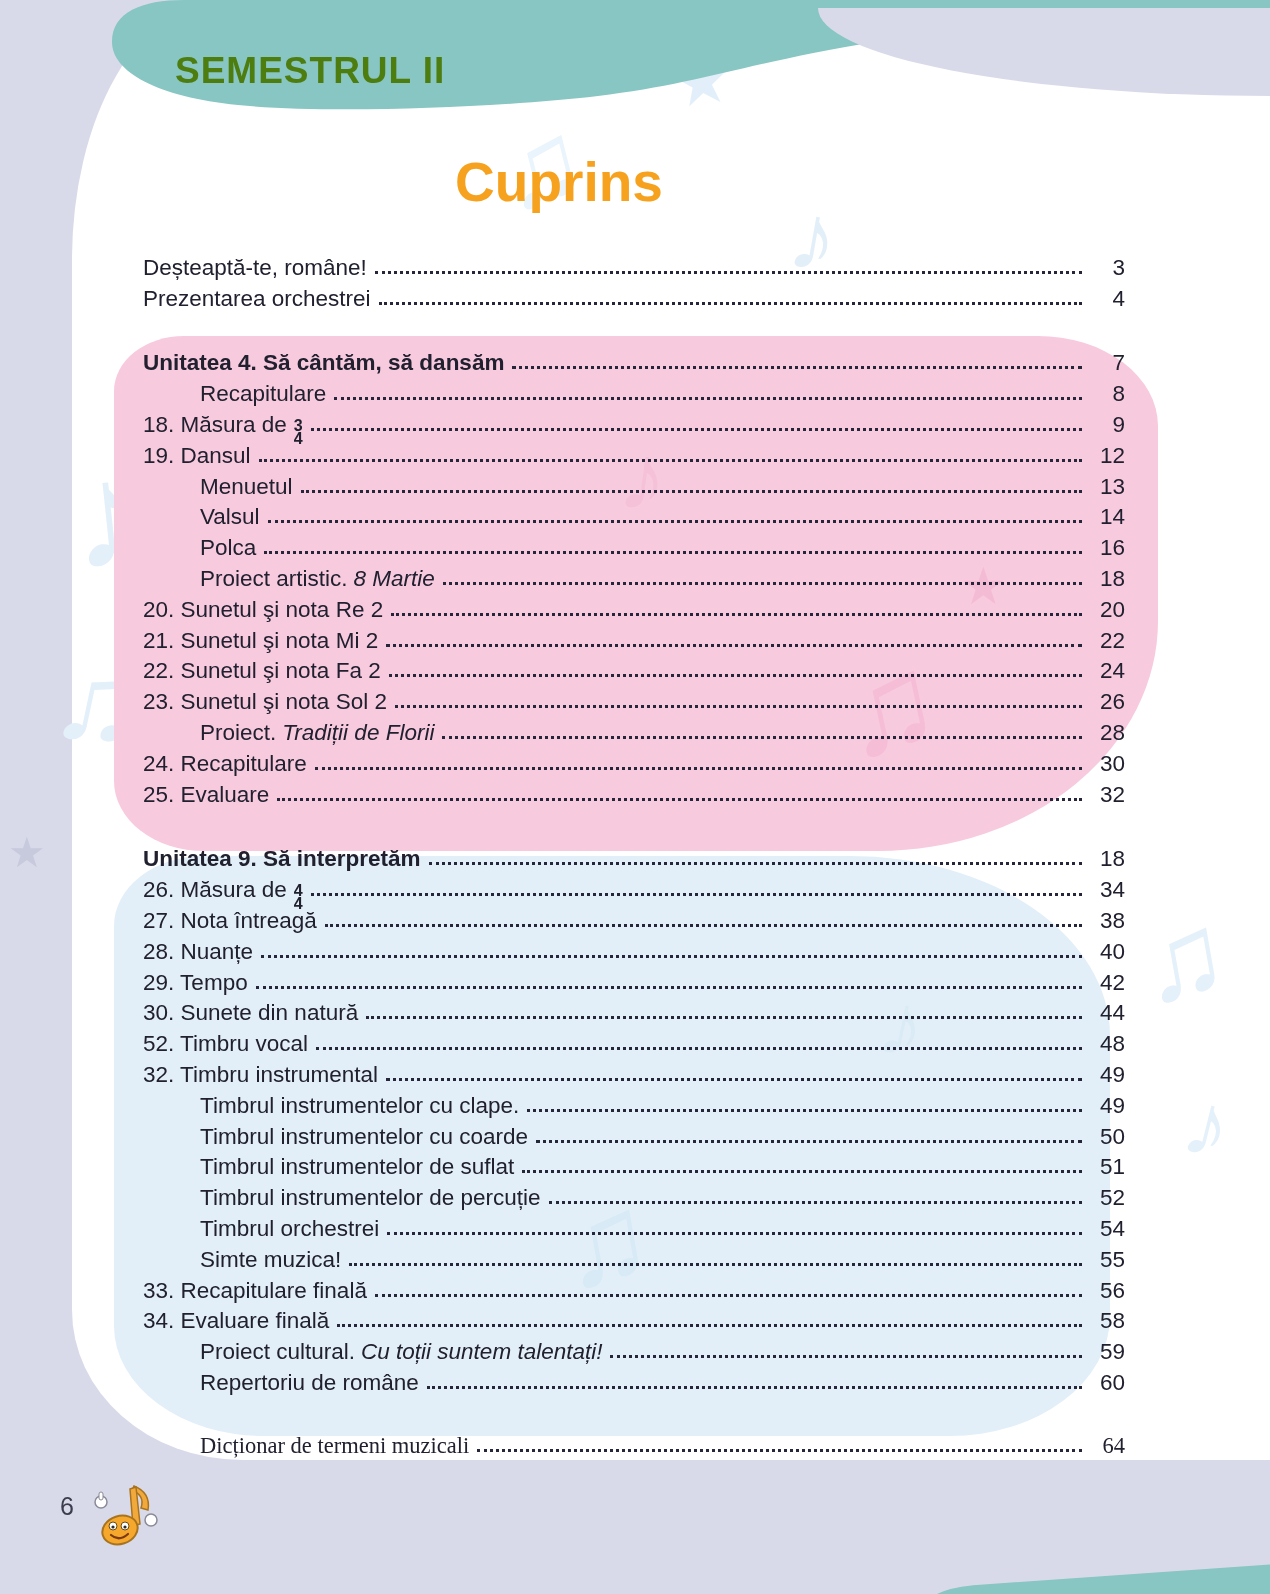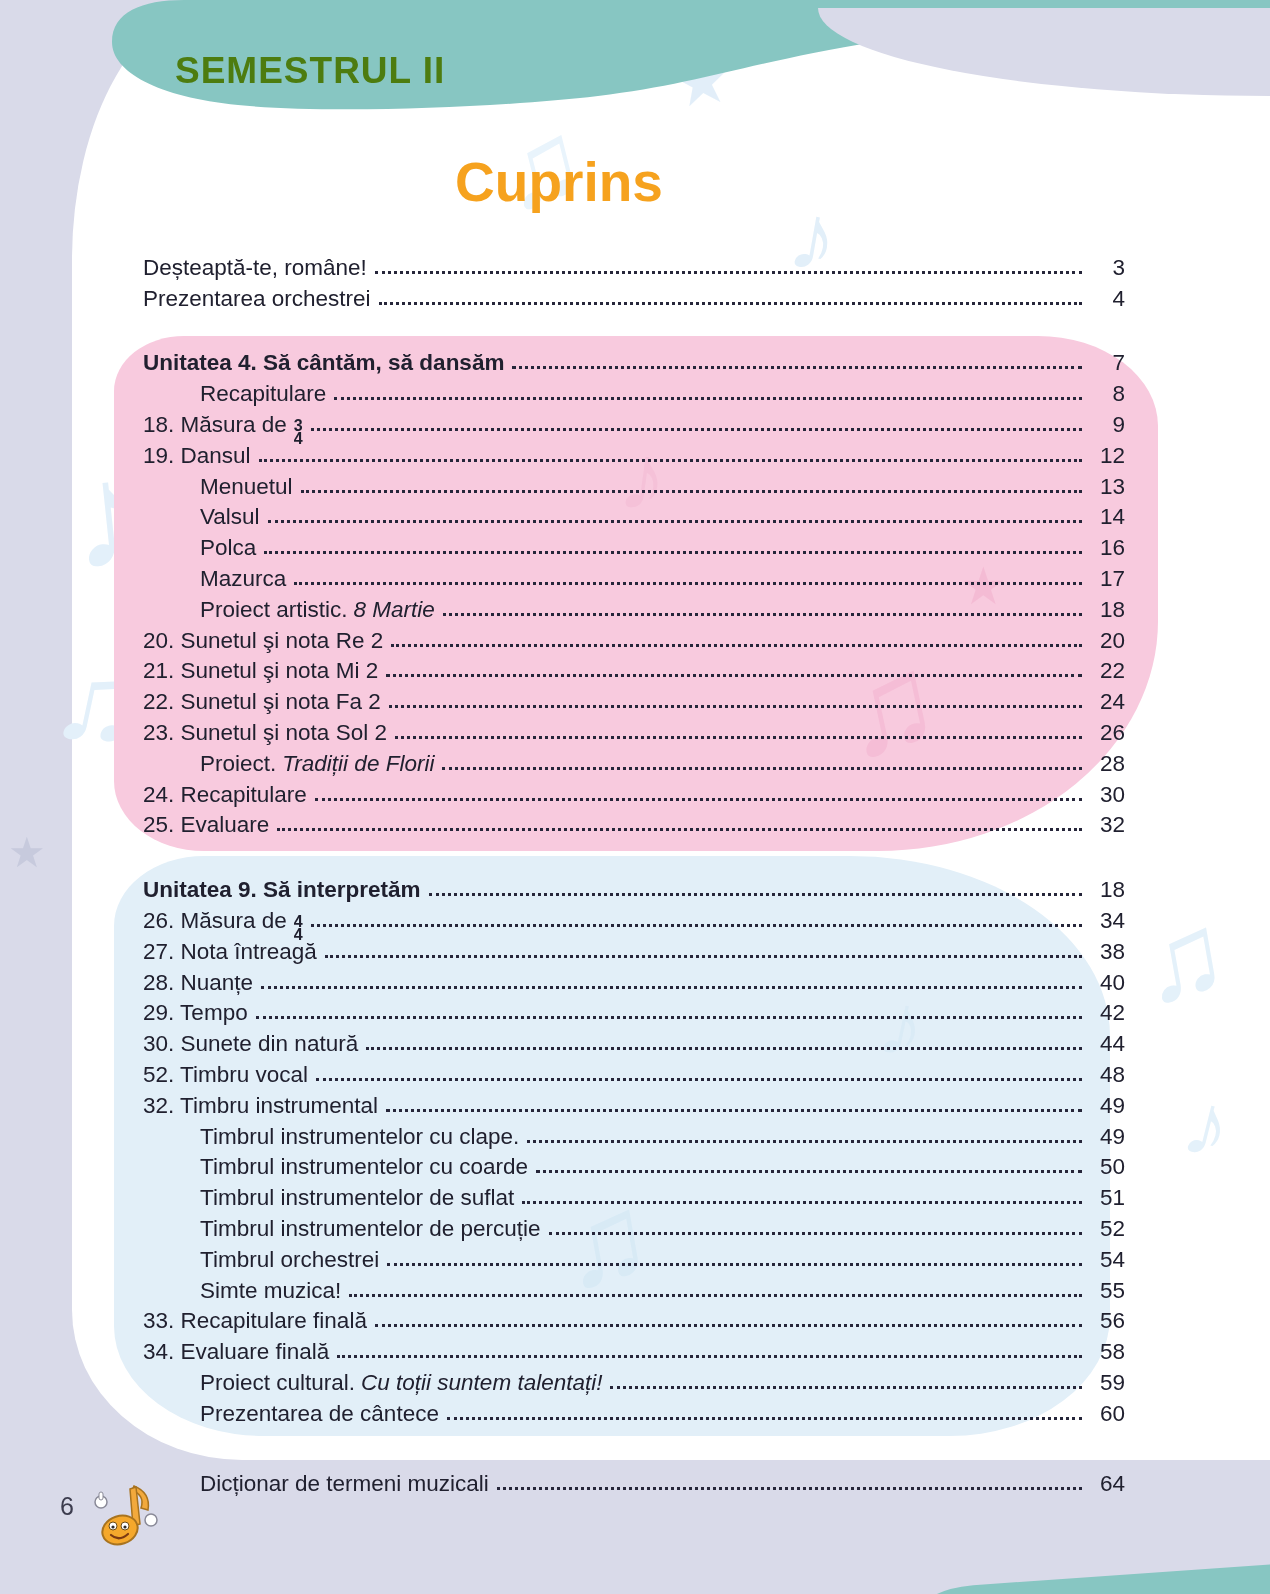--- a/index.html
+++ b/index.html
@@ -56,21 +56,21 @@
   .toc{
     position:absolute;left:143px;top:250px;width:982px;
   }
   .toc-row{
     display:flex;align-items:flex-end;height:30.8px;
     font-size:22.5px;line-height:27px;white-space:nowrap;
   }
   .toc-row.bold .lbl{font-weight:bold;}
   .toc-row.ind{padding-left:57px;}
   .toc-row.gap{margin-top:34px;}
-  .toc-row.gap2{margin-top:40px;}
+  .toc-row.gap2{margin-top:32px;font-family:Liberation Serif, serif;}
   .lead{
     flex:1;border-bottom:3px dotted #26263a;
     margin:0 5px 7px 8px;min-width:20px;
   }
   .pg{min-width:38px;text-align:right;}
   .it{font-style:italic;margin-left:6px;}
   .frac{
     display:inline-flex;flex-direction:column;align-items:center;
     font-size:16px;font-weight:bold;line-height:.82;
     margin-left:7px;position:relative;top:7px;
@@ -166,25 +166,20 @@
         <span class="lbl">Valsul</span>
         <span class="lead"></span>
         <span class="pg">14</span>
       </div>
       <div class="toc-row ind">
         <span class="lbl">Polca</span>
         <span class="lead"></span>
         <span class="pg">16</span>
       </div>
       <div class="toc-row ind">
-        <span class="lbl">Mazurca</span>
-        <span class="lead"></span>
-        <span class="pg">17</span>
-      </div>
-      <div class="toc-row ind">
         <span class="lbl">Proiect artistic.</span>
         <span class="it">8 Martie</span>
         <span class="lead"></span>
         <span class="pg">18</span>
       </div>
       <div class="toc-row">
         <span class="lbl">20. Sunetul şi nota Re 2</span>
         <span class="lead"></span>
         <span class="pg">20</span>
       </div>
@@ -303,21 +298,21 @@
         <span class="lead"></span>
         <span class="pg">58</span>
       </div>
       <div class="toc-row ind">
         <span class="lbl">Proiect cultural.</span>
         <span class="it">Cu toții suntem talentați!</span>
         <span class="lead"></span>
         <span class="pg">59</span>
       </div>
       <div class="toc-row ind">
-        <span class="lbl">Prezentarea de cântece</span>
+        <span class="lbl">Repertoriu de române</span>
         <span class="lead"></span>
         <span class="pg">60</span>
       </div>
       <div class="toc-row ind gap2">
         <span class="lbl">Dicționar de termeni muzicali</span>
         <span class="lead"></span>
         <span class="pg">64</span>
       </div>
     </div>
 

